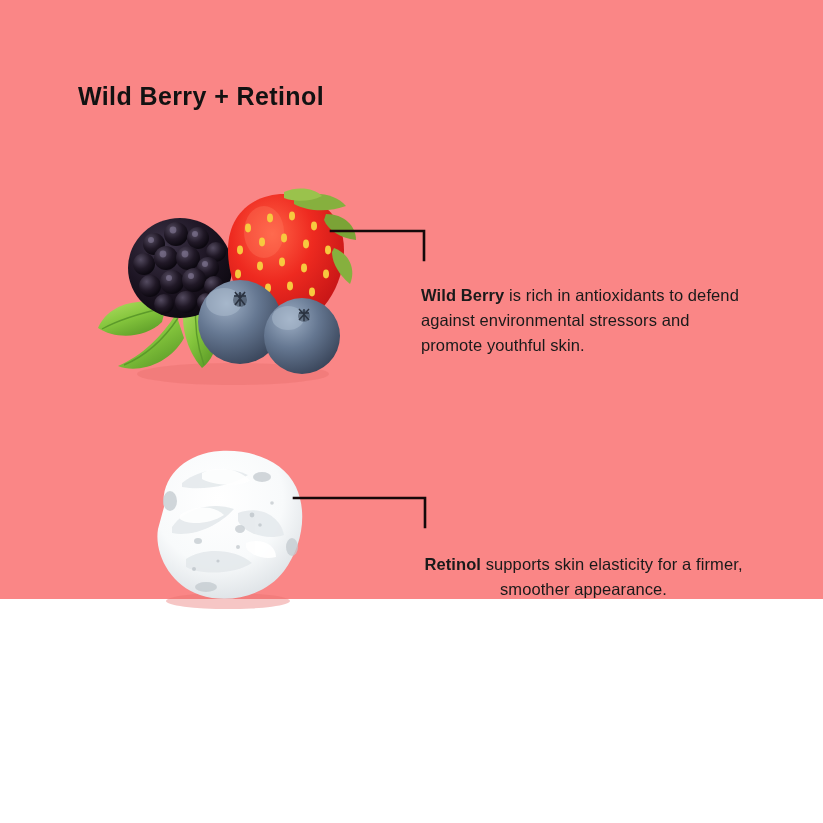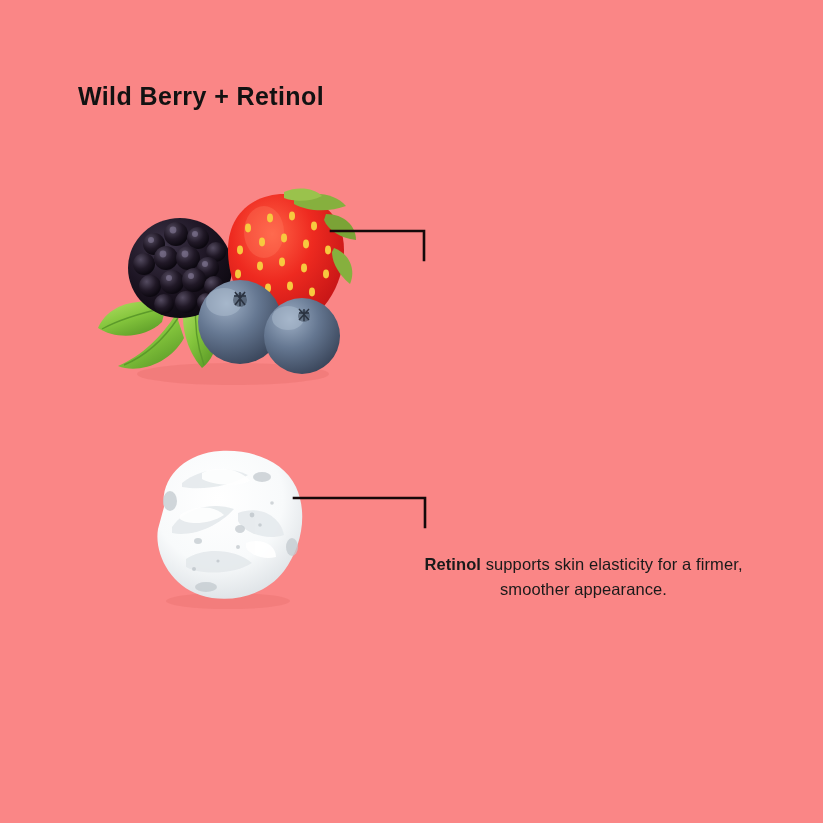--- a/index.html
+++ b/index.html
@@ -8,21 +8,21 @@
   }
   body {
     width: 823px;
     height: 823px;
     overflow: hidden;
     font-family: "Liberation Sans", sans-serif;
   }
   #infographic {
     position: relative;
     width: 823px;
-    height: 823px;
+    height: 599px;
     background: #FA8686;
   }
 
   
   #page-title {
     position: absolute;
     left: 78px;
     top: 82px;
     font-size: 25px;
     font-weight: bold;
@@ -252,18 +252,21 @@
   </svg>
 
   <svg id="connector-berry" class="connector" viewBox="0 0 110 50">
     <path d="M1 9 L94 9 L94 38" stroke="#14090A" stroke-width="2.6" fill="none" stroke-linecap="square" stroke-linejoin="miter"></path>
   </svg>
 
   <svg id="connector-retinol" class="connector" viewBox="0 0 148 50">
     <path d="M1 9 L132 9 L132 38" stroke="#14090A" stroke-width="2.6" fill="none" stroke-linecap="square" stroke-linejoin="miter"></path>
   </svg>
 
+  <div id="callout-text-berry" class="callout-text">
+    <span class="lead">Wild Berry</span><span> is rich in antioxidants to defend against environmental stressors and promote youthful skin.</span>
+  </div>
 
   <div id="callout-text-retinol" class="callout-text">
     <span class="lead">Retinol</span><span> supports skin elasticity for a firmer, smoother appearance.</span>
   </div>
 
 </div>
 
 </body></html>

